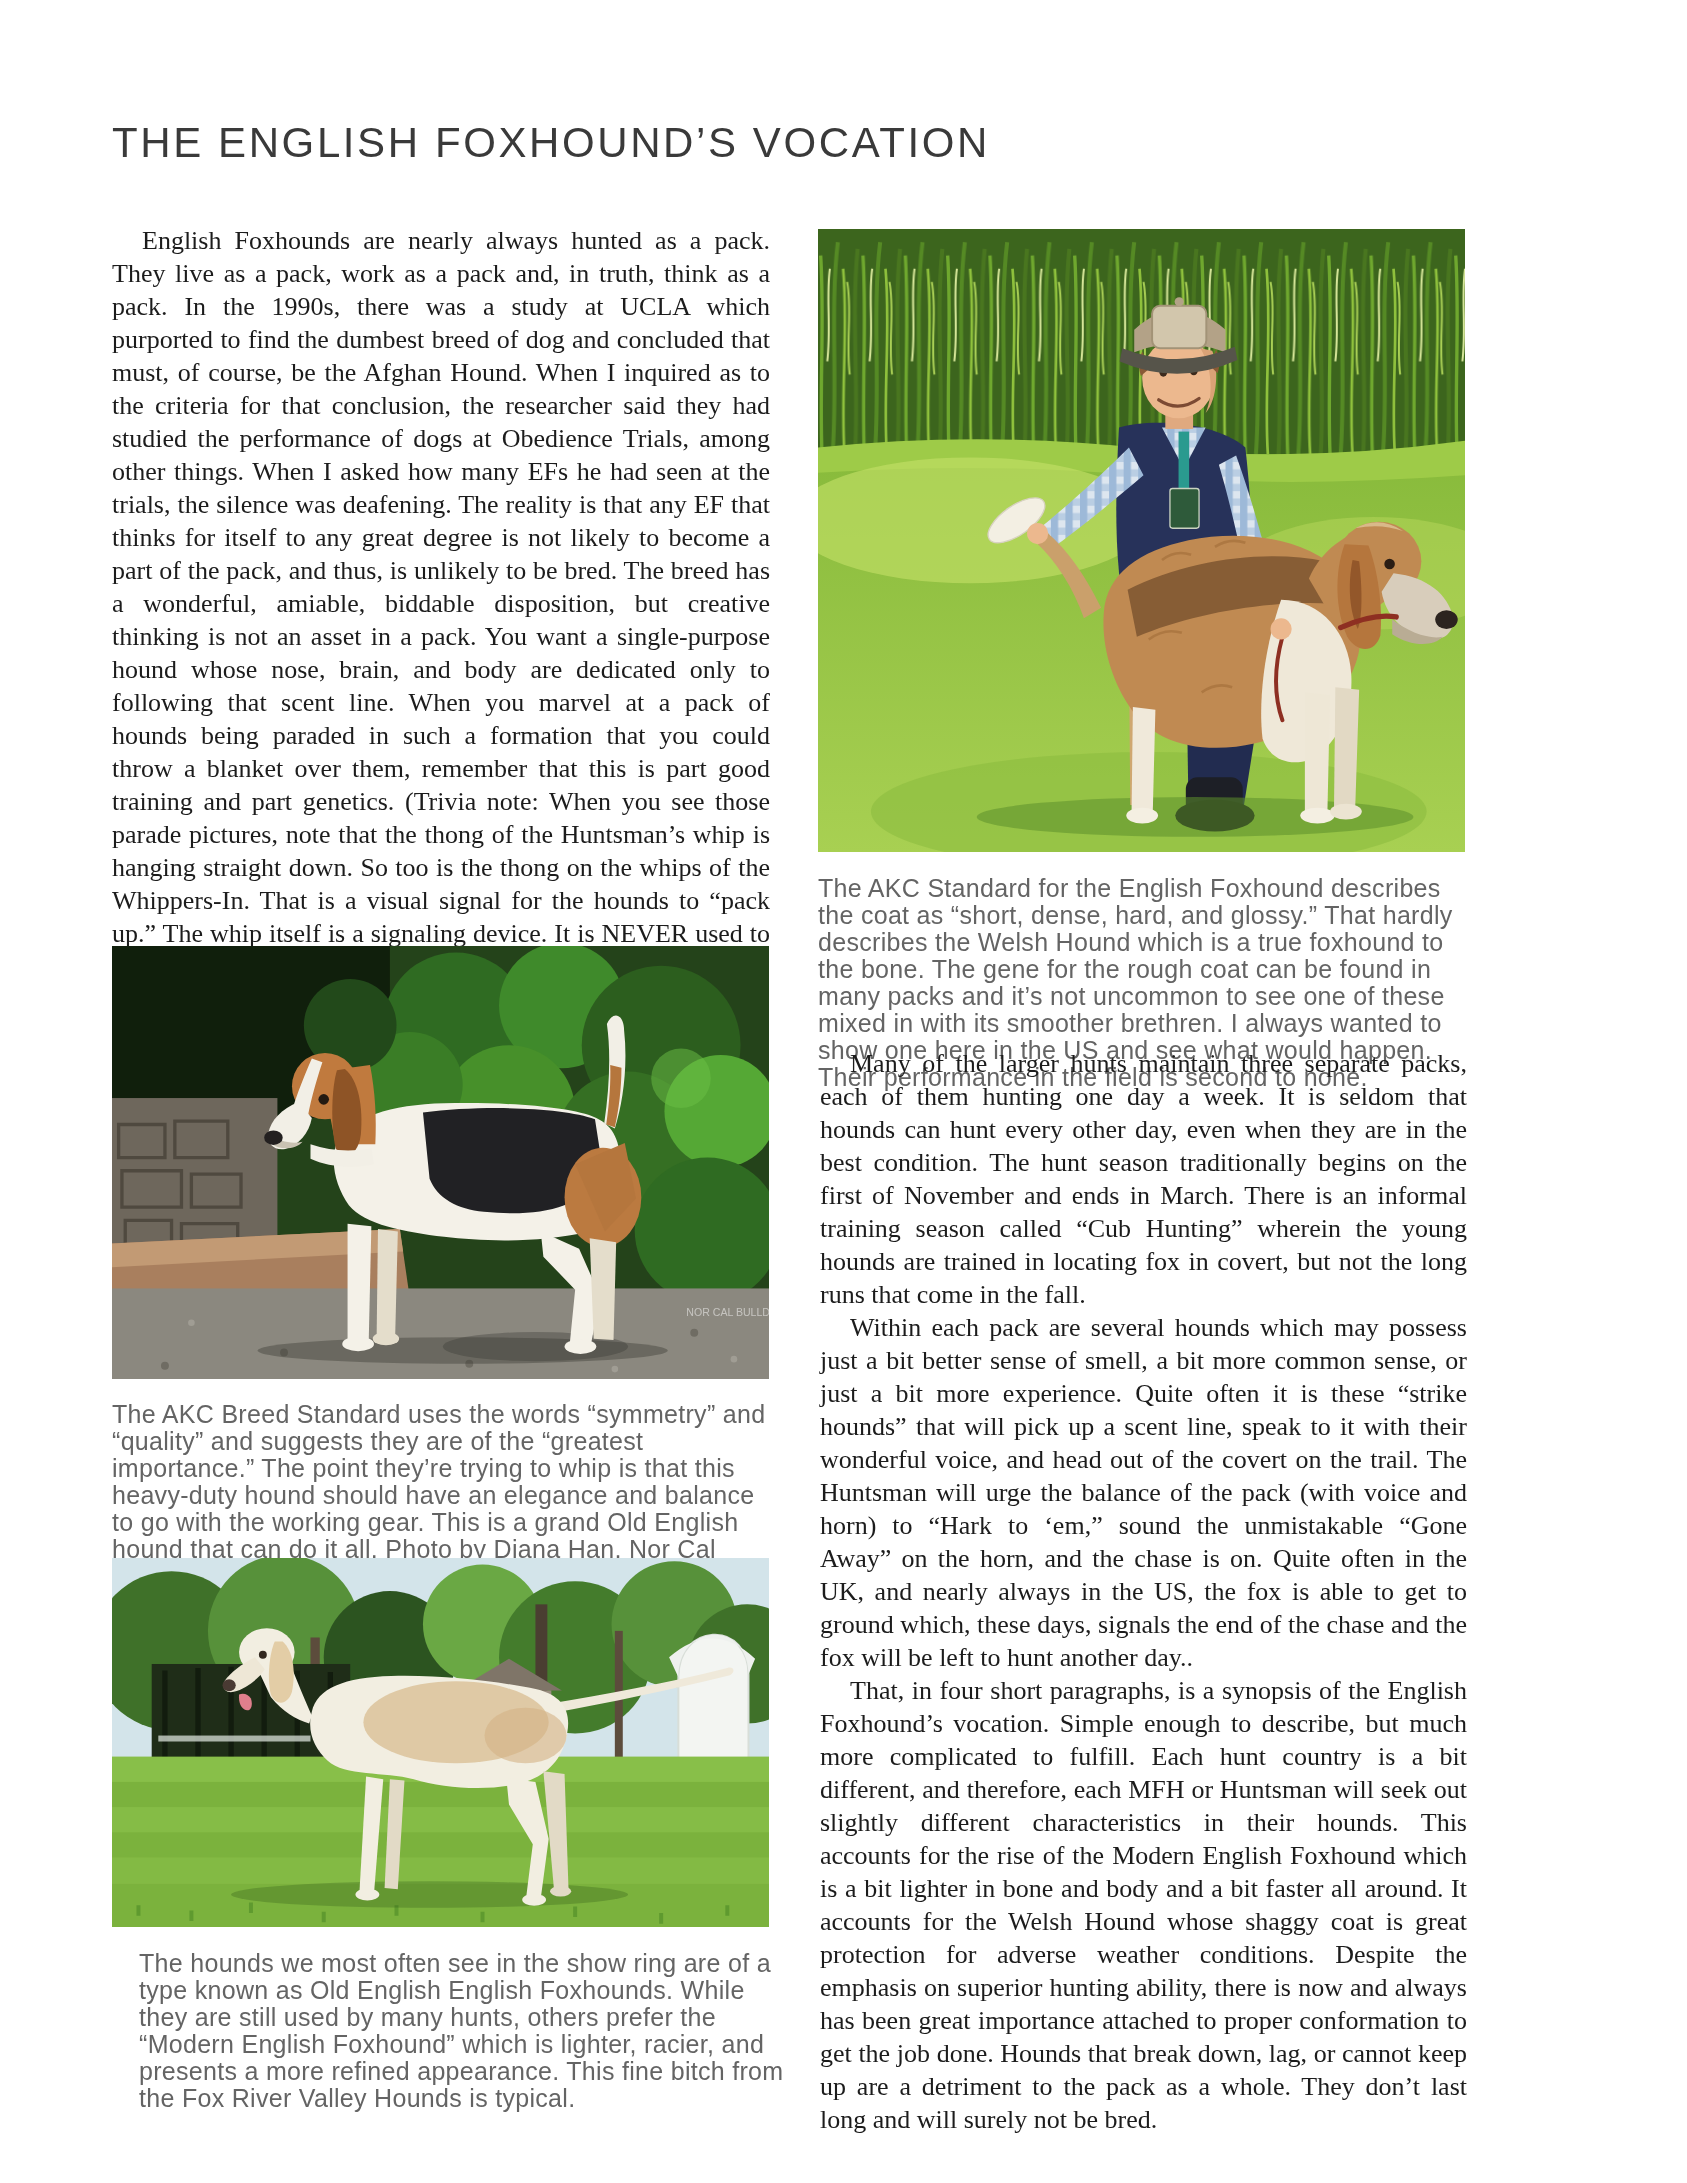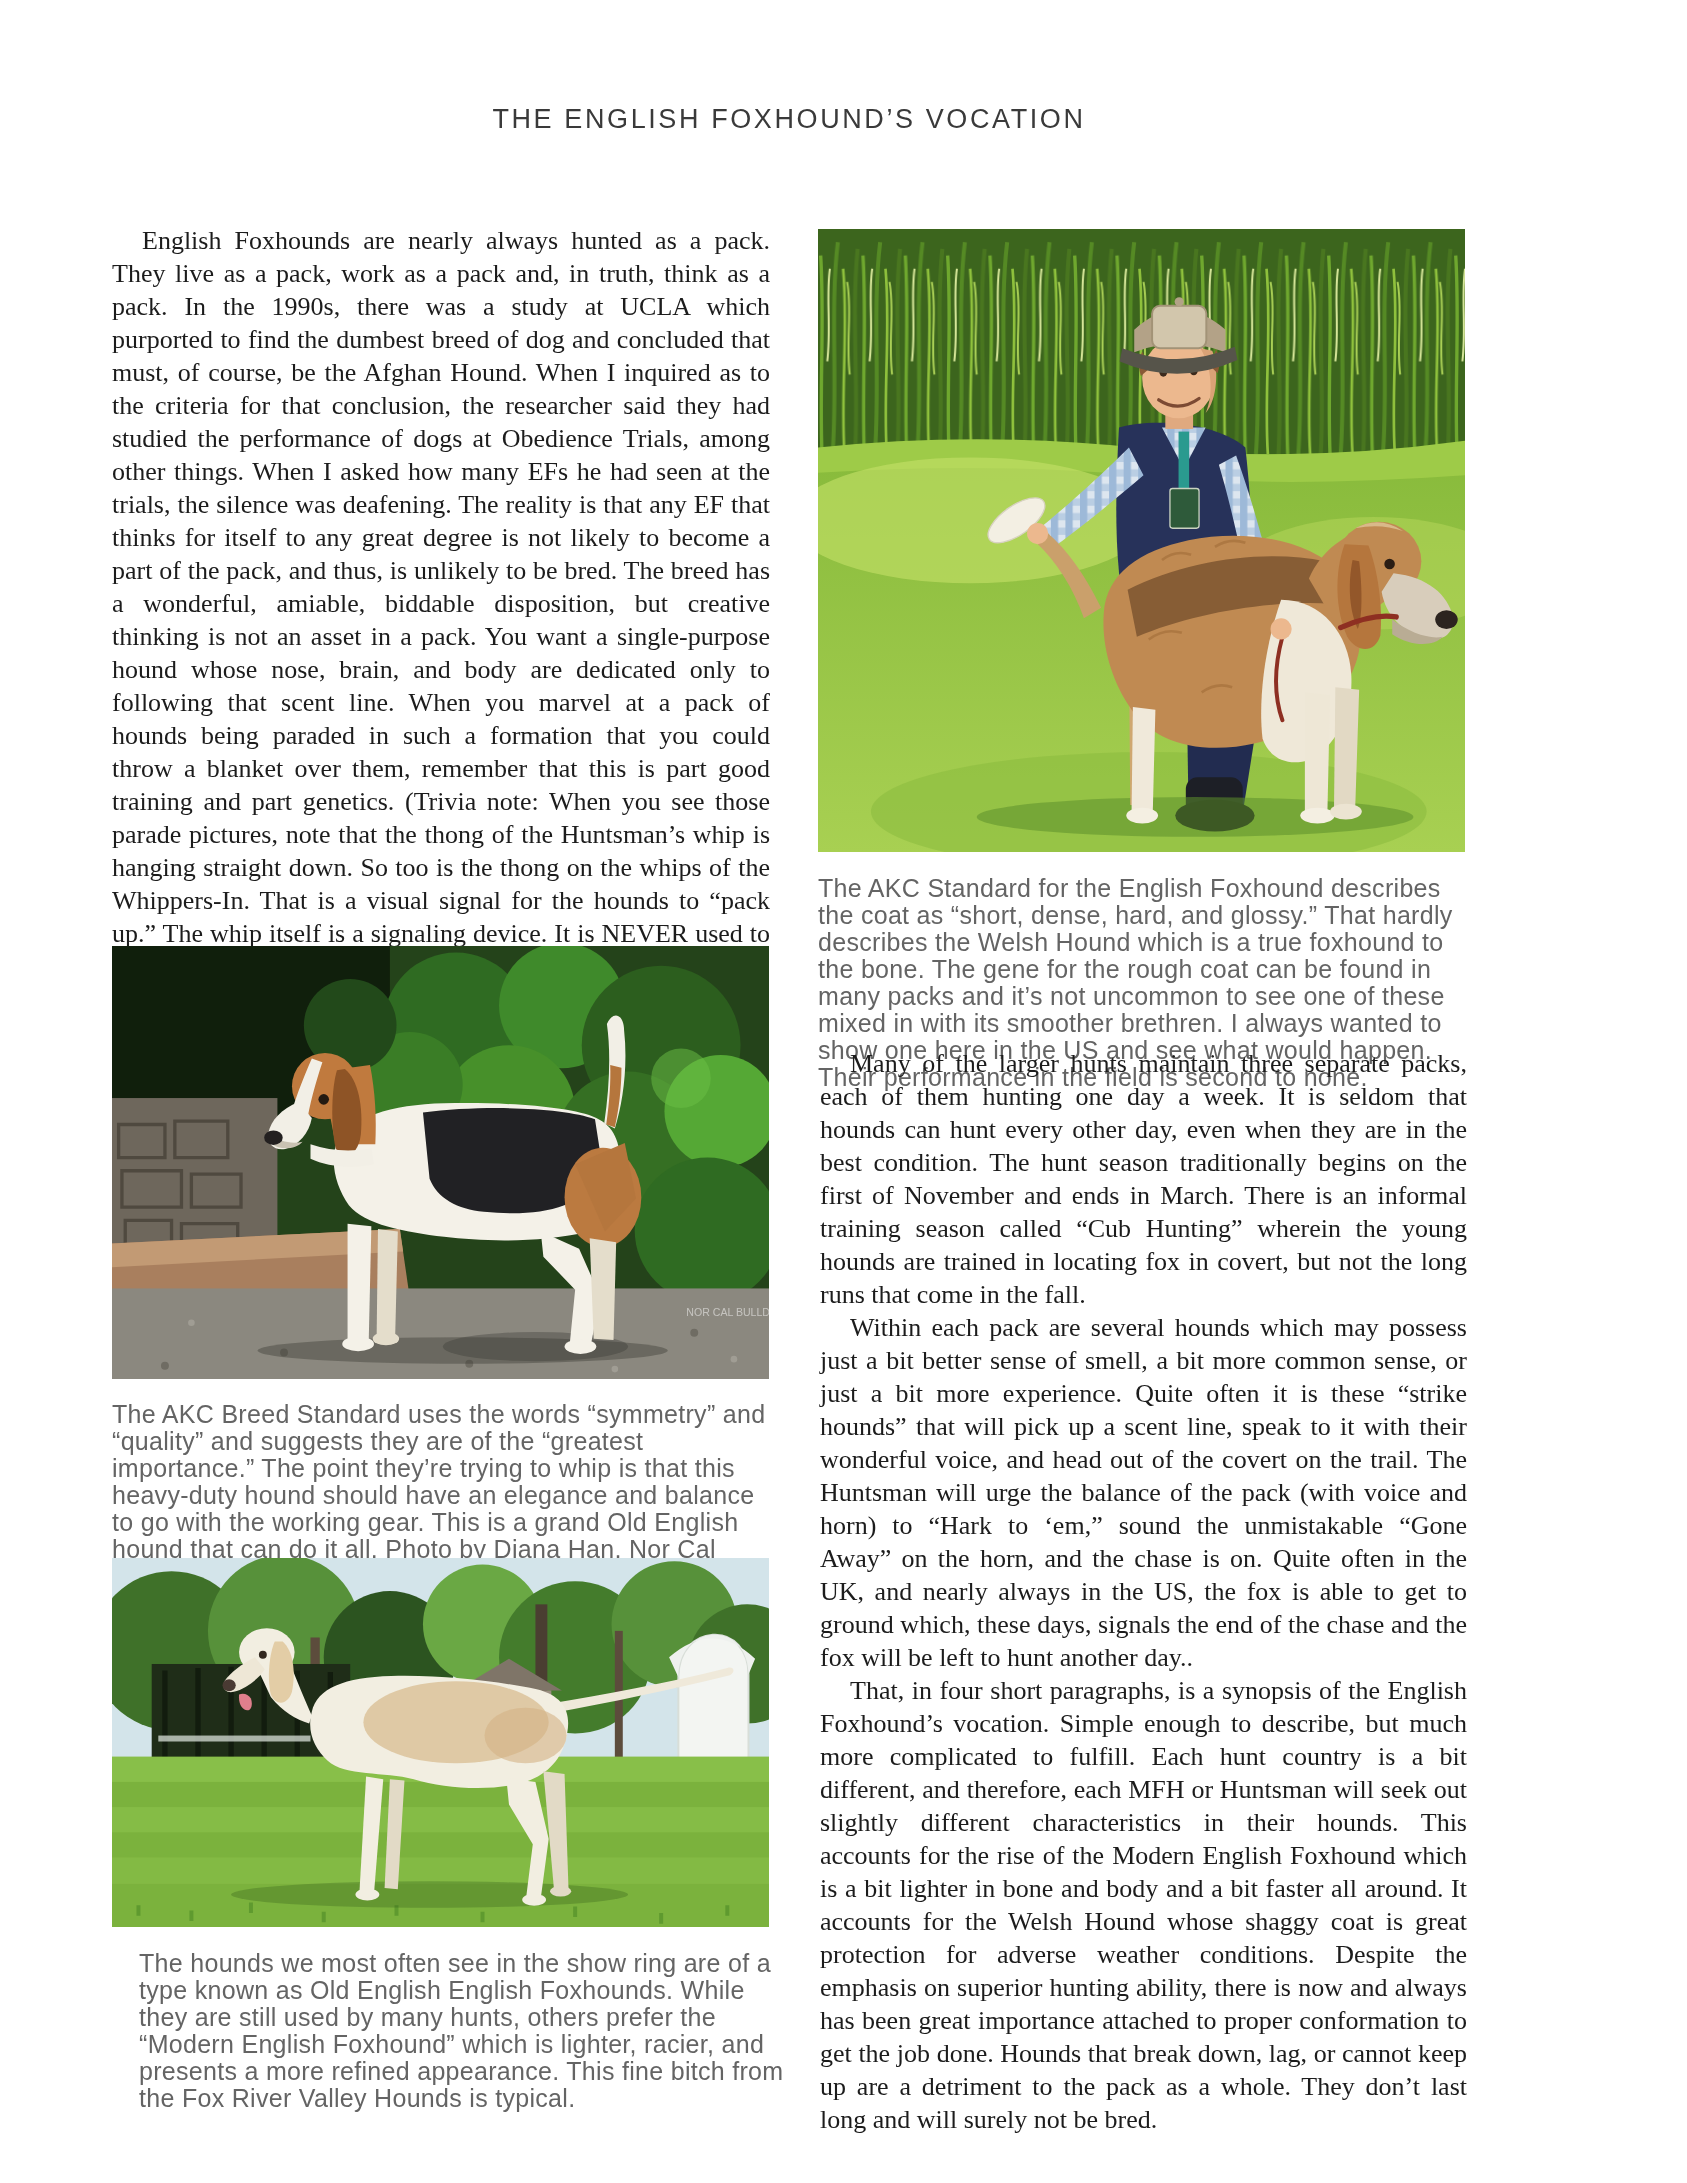--- a/index.html
+++ b/index.html
@@ -1,23 +1,23 @@
 <!DOCTYPE html>
 <html style="font-size:10.6px"><head>
 <meta charset="utf-8">
 <style>
   html,body{margin:0;padding:0;}
   body{
     width:1687px;height:2183px;background:#ffffff;position:relative;
     font-family:"Liberation Serif", serif;
   }
   .page-title{
-    position:absolute;top:104px;left:112px;width:1354px;text-align:center;
+    position:absolute;top:119px;left:112px;width:1354px;
     font-family:"Liberation Sans", sans-serif;font-weight:300;
-    font-size:27px;letter-spacing:2.6px;color:#3a3a3a;white-space:nowrap;
+    font-size:42px;letter-spacing:2.6px;color:#3a3a3a;white-space:nowrap;
   }
   .body-text{font-size:26px;line-height:33px;color:#1c1c1c;text-align:justify;}
   .body-text p{margin:0;text-indent:30px;}
   .left-col-text{position:absolute;left:112px;top:224px;width:658px;}
   .right-col-text{position:absolute;left:820px;top:1047px;width:647px;}
   .caption{
     font-family:"Liberation Sans", sans-serif;font-weight:300;
     font-size:25px;line-height:27px;color:#646464;letter-spacing:0.3px;
   }
   .caption p{margin:0;}

